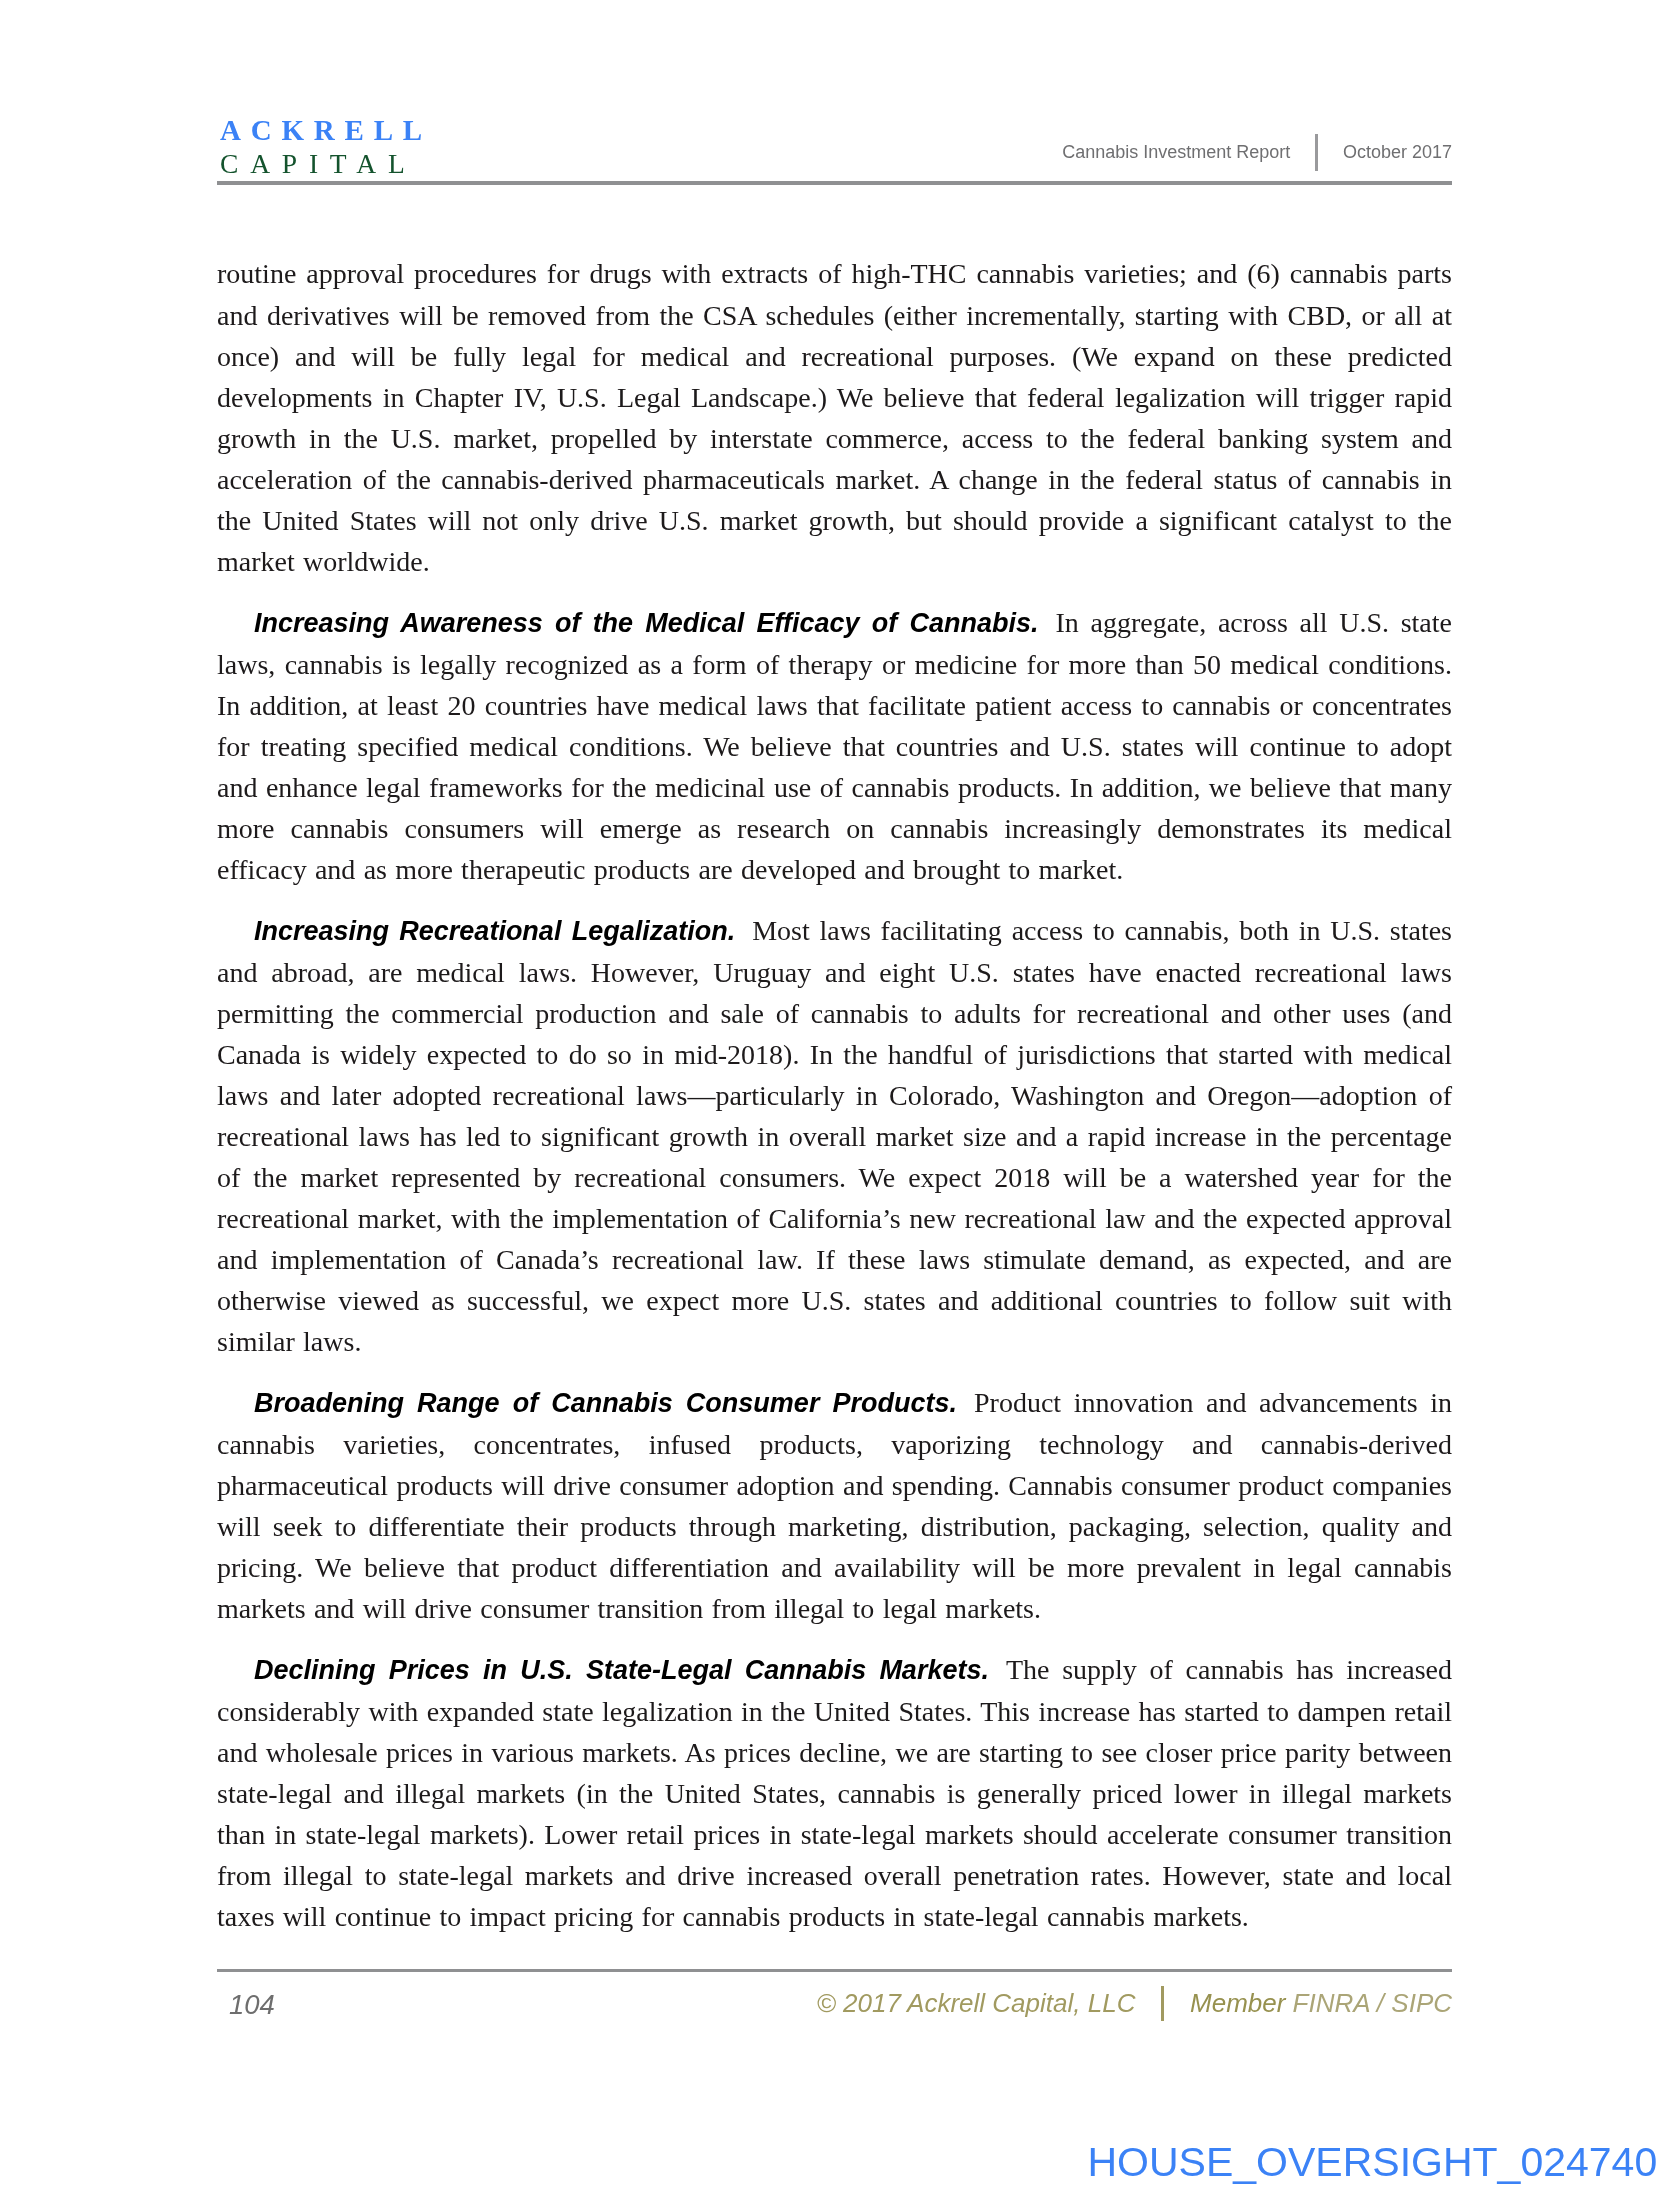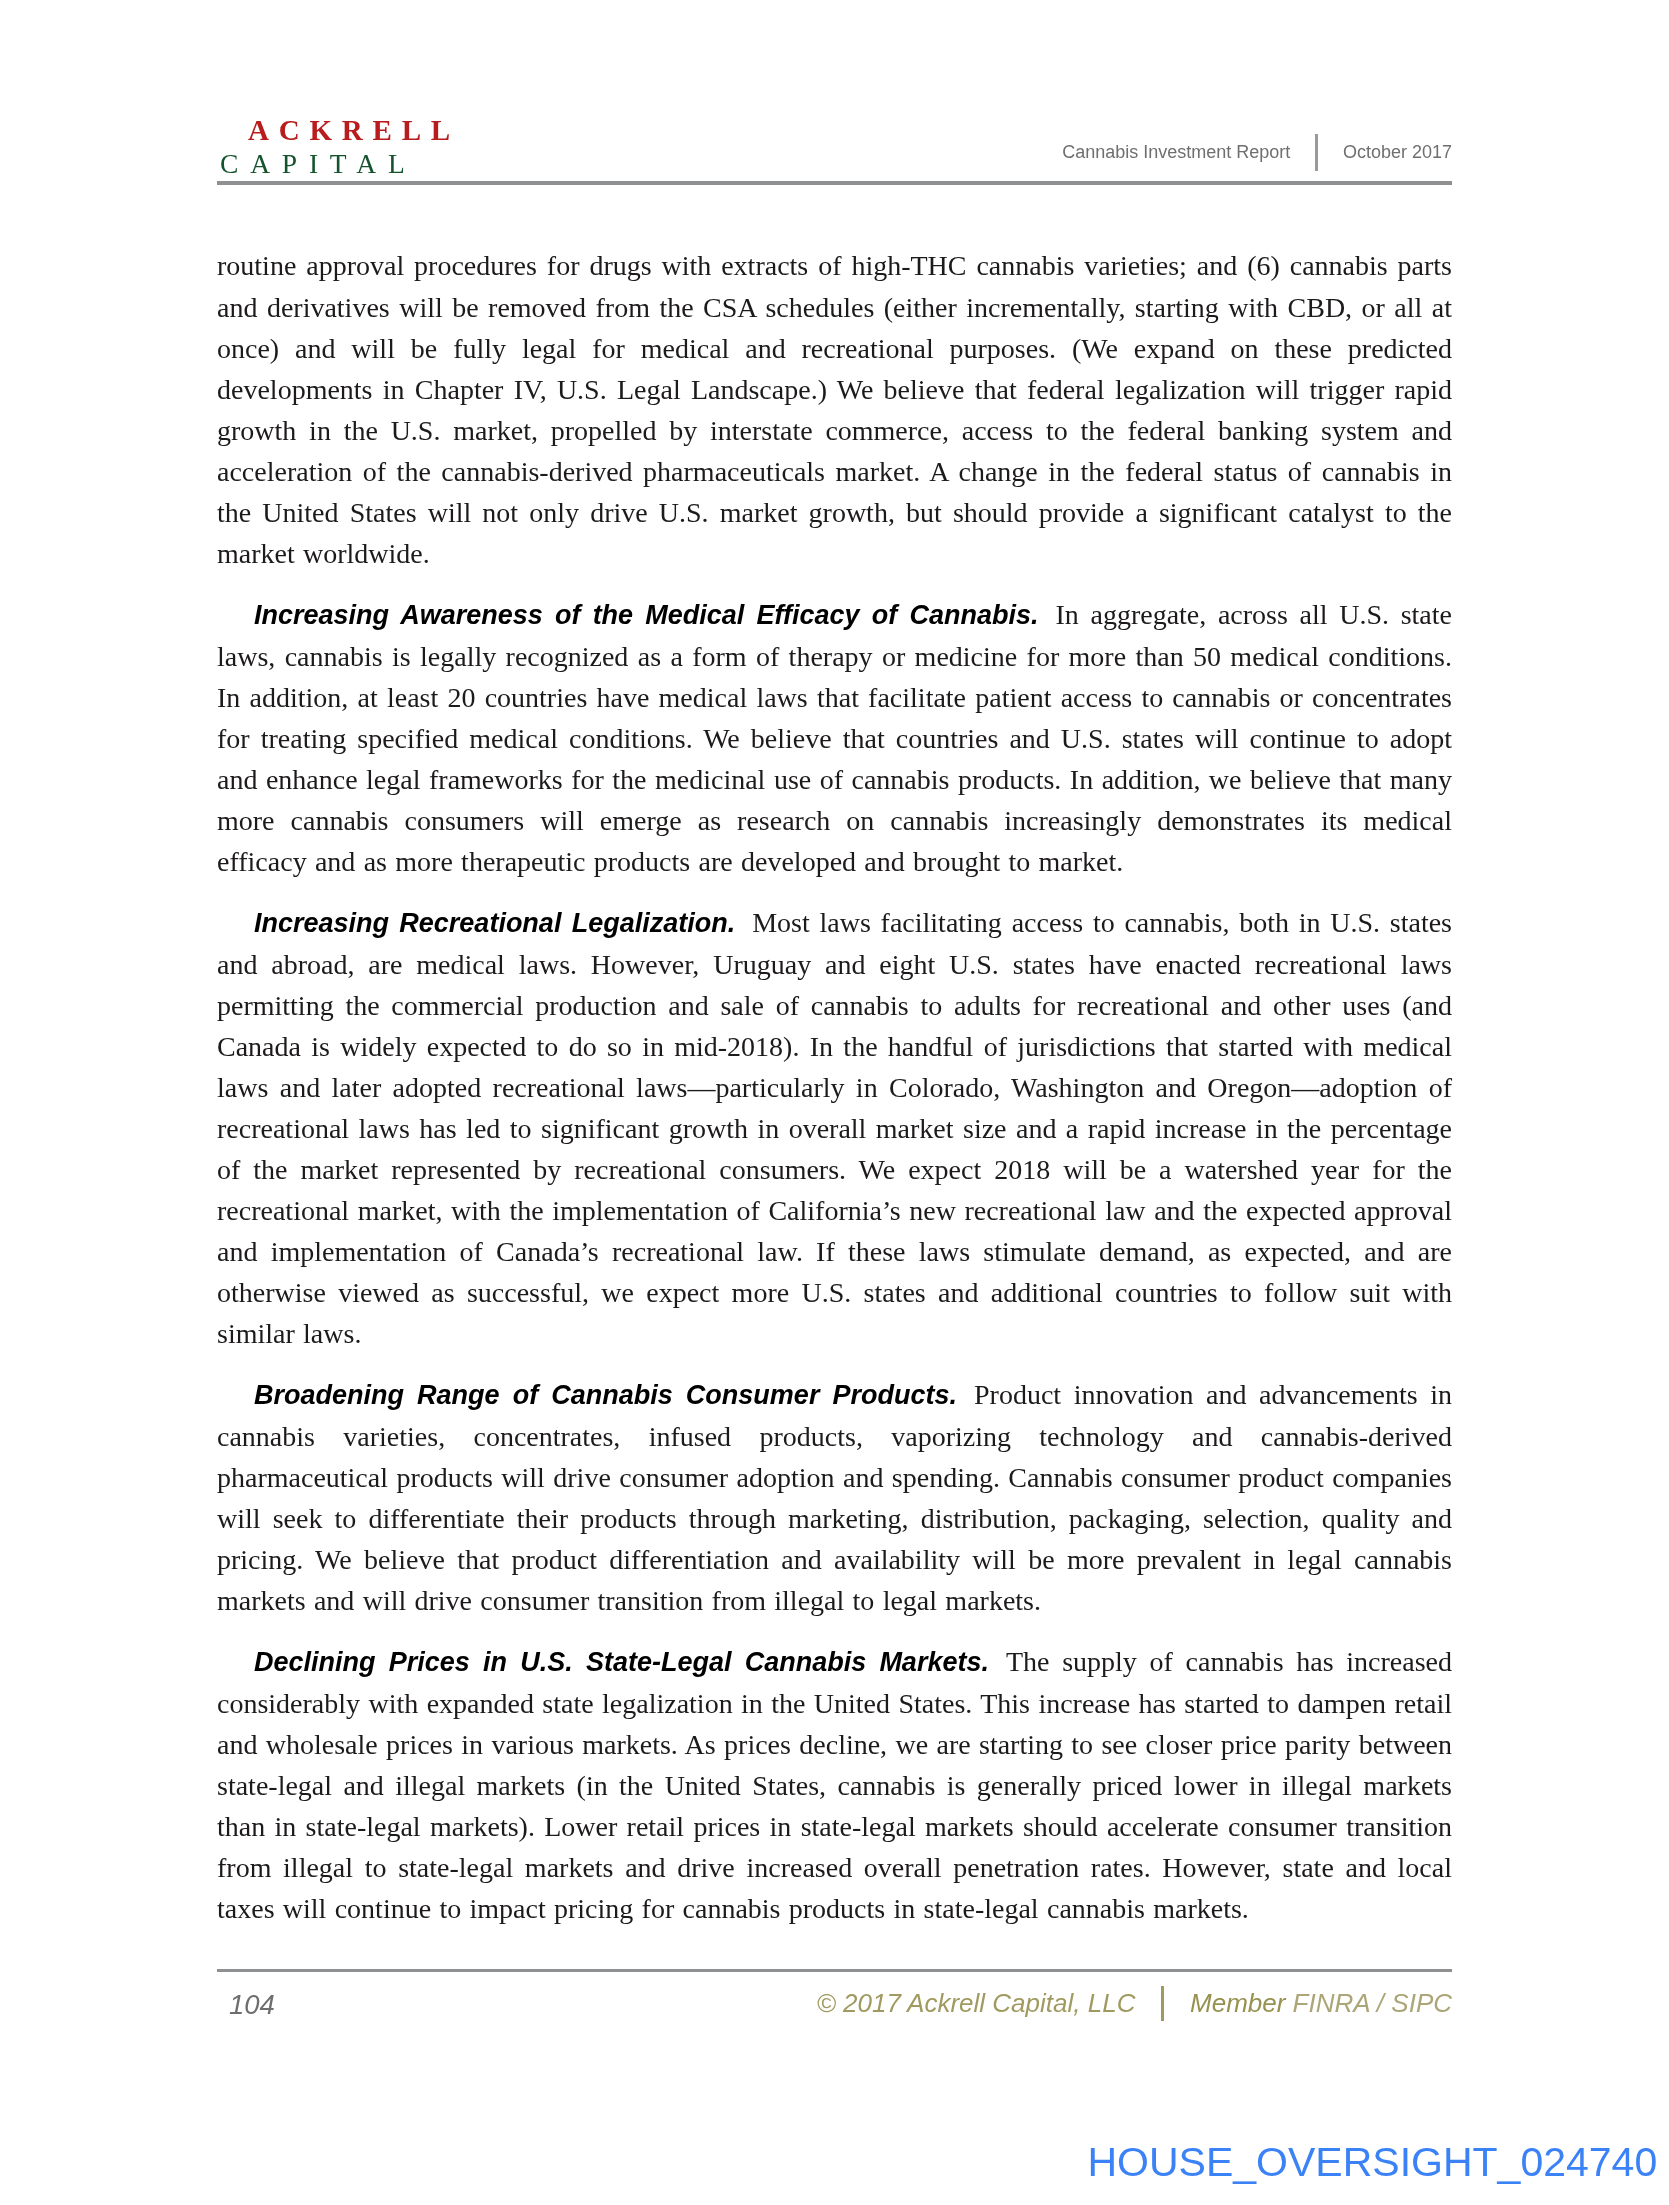--- a/index.html
+++ b/index.html
@@ -24,23 +24,22 @@
   .logo {
     position: absolute;
     left: 220px;
     top: 113px;
   }
   .logo-top {
     font-family: "Liberation Serif", "DejaVu Serif", serif;
     font-weight: 700;
     font-size: 29px;
     letter-spacing: 9.8px;
-    color: #b91c1c;
+    color: #3b82f6;
     line-height: 34px;
-    margin-left: 28px;
   }
   .logo-bottom {
     font-family: Liberation Serif, serif;
     font-weight: 400;
     font-size: 27.5px;
     letter-spacing: 11.8px;
     color: #14532d;
     line-height: 33px;
   }
   .header-meta {
@@ -76,21 +75,21 @@
     left: 217px;
     top: 237px;
     width: 1235px;
     color: #1d1a1b;
     font-size: 28px;
     line-height: 41px;
     text-align: justify;
     word-spacing: 1.3px;
   }
   .content p {
-    margin: 8px 0 20px 0;
+    margin: 16px 0 20px 0;
   }
   .content p.indent {
     text-indent: 37px;
   }
   .ph {
     font-family: "Liberation Sans", "DejaVu Sans", sans-serif;
     font-style: italic;
     font-weight: 700;
     font-size: 27px;
     color: #000000;

